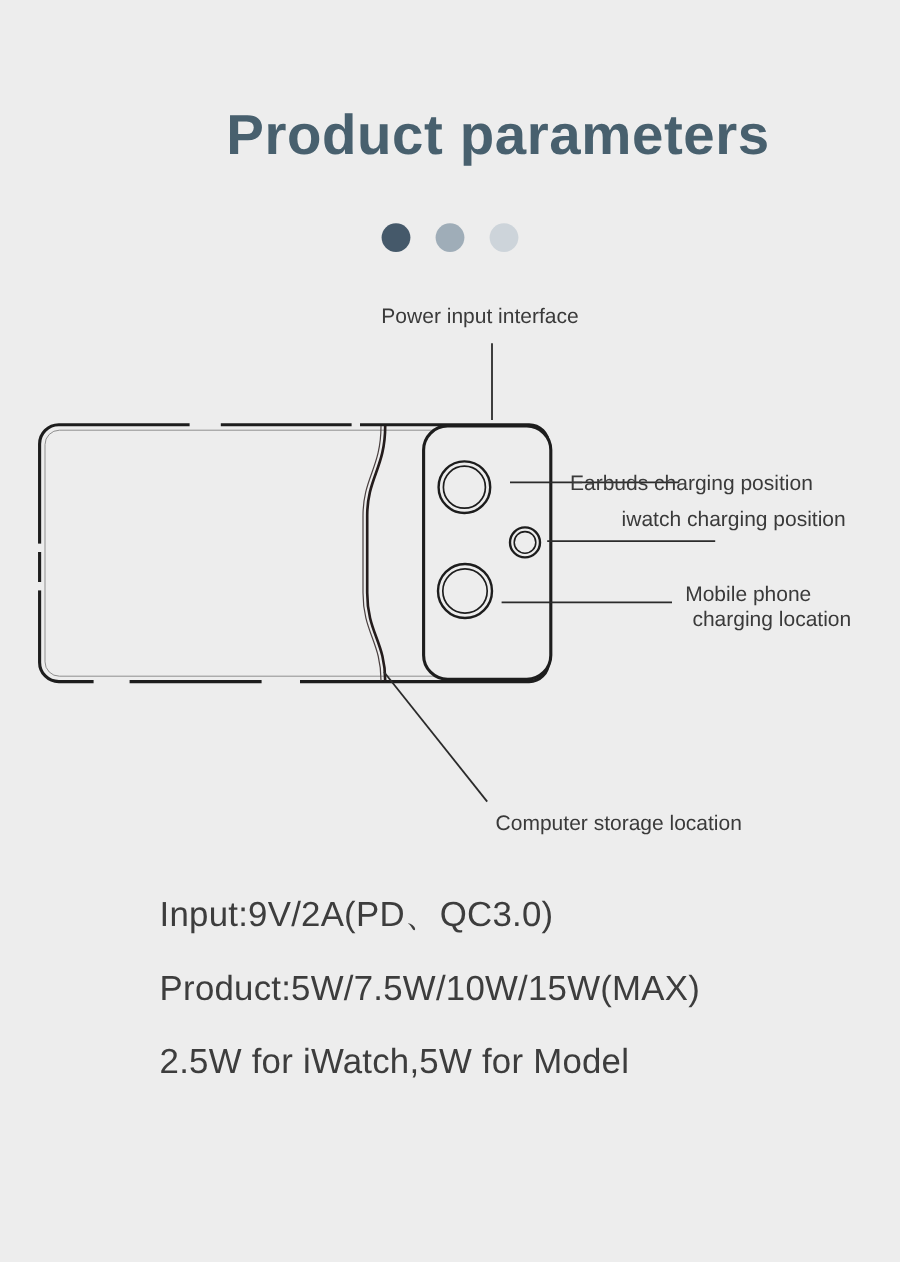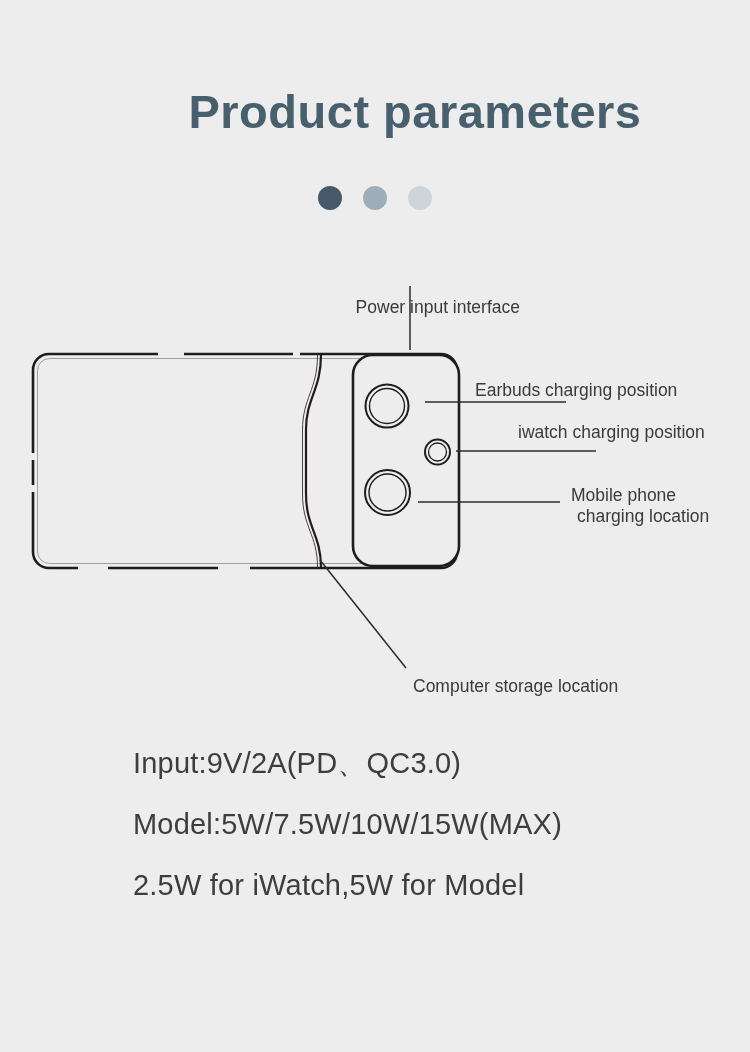--- a/index.html
+++ b/index.html
@@ -24,21 +24,21 @@
     display:flex;justify-content:center;align-items:center;gap:21px;
   }
   .dot{width:24px;height:24px;border-radius:50%;}
   .diagram-svg{position:absolute;left:0;top:0;width:750px;height:1052px;}
   .callout{
     position:absolute;
     color:#3a3a3a;
     font-size:17.5px;line-height:21px;
     white-space:nowrap;
   }
-  .callout.center{text-align:right;margin-top:44px;}
+  .callout.center{text-align:center;}
   .mobile-line2{margin-left:6px;}
   .specs{
     position:absolute;left:133px;top:749px;width:560px;
     color:#3d3d3d;
   }
   .spec-line{
     margin:0 0 32px 0;
     font-size:29px;line-height:29px;
     letter-spacing:0.2px;
     white-space:nowrap;
@@ -89,30 +89,30 @@
       <line x1="410" y1="286" x2="410" y2="350"></line>
       <line x1="425" y1="402" x2="566" y2="402"></line>
       <line x1="456" y1="451" x2="596" y2="451"></line>
       <line x1="418" y1="502" x2="560" y2="502"></line>
       <line x1="320" y1="560" x2="406" y2="668"></line>
     </g>
   </svg>
 
   <div class="callout center" style="left:280px;top:253px;width:240px;">Power input interface</div>
 
-  <div class="callout" style="left:475px;top:380px;">Earbuds charging position</div>
+  <div class="callout" style="left:475px;top:392px;">Earbuds charging position</div>
 
   <div class="callout" style="left:518px;top:422px;">iwatch charging position</div>
 
   <div class="callout" style="left:571px;top:485px;">
     <div>Mobile phone</div>
     <div class="mobile-line2">charging location</div>
   </div>
 
   <div class="callout" style="left:413px;top:676px;">Computer storage location</div>
 
   <div class="specs">
     <p class="spec-line">Input:9V/2A(PD、QC3.0)</p>
-    <p class="spec-line">Model:5W/7.5W/10W/15W(MAX)</p>
+    <p class="spec-line">Product:5W/7.5W/10W/15W(MAX)</p>
     <p class="spec-line">2.5W for iWatch,5W for Model</p>
   </div>
 
 </div>
 
 </body></html>

